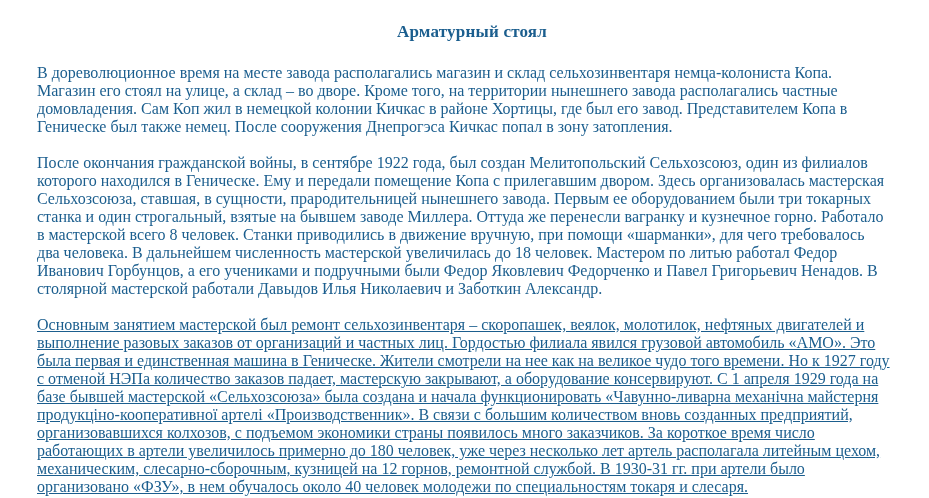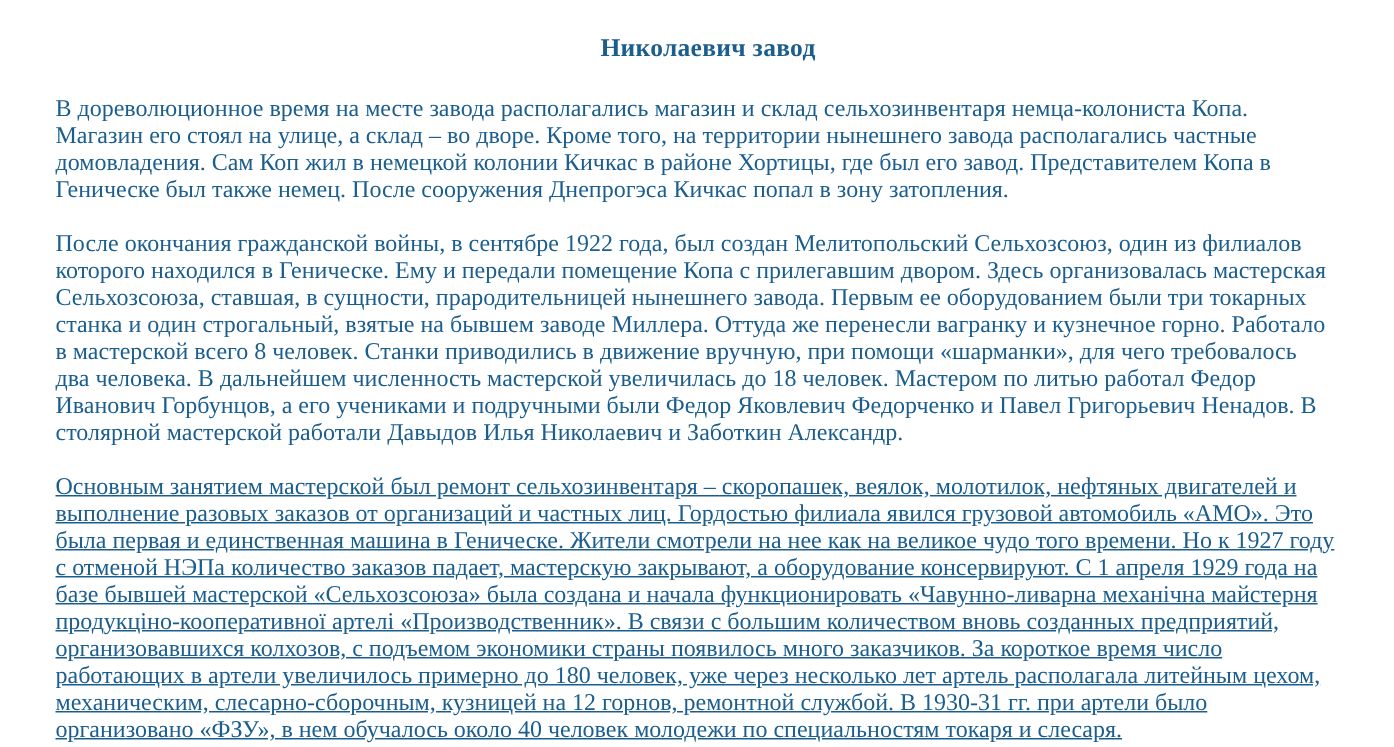--- a/index.html
+++ b/index.html
@@ -33,20 +33,20 @@
   }
   .doc-paragraph:last-child {
     margin-bottom: 0;
     text-decoration: underline;
   }
 </style>
 </head>
 <body>
 
 <div class="document">
-  <h1 class="doc-title">Николаевич завод</h1>
+  <h1 class="doc-title">Арматурный стоял</h1>
 
   <p class="doc-paragraph">В дореволюционное время на месте завода располагались магазин и склад сельхозинвентаря немца-колониста Копа. Магазин его стоял на улице, а склад – во дворе. Кроме того, на территории нынешнего завода располагались частные домовладения. Сам Коп жил в немецкой колонии Кичкас в районе Хортицы, где был его завод. Представителем Копа в Геническе был также немец. После сооружения Днепрогэса Кичкас попал в зону затопления.</p>
 
   <p class="doc-paragraph">После окончания гражданской войны, в сентябре 1922 года, был создан Мелитопольский Сельхозсоюз, один из филиалов которого находился в Геническе. Ему и передали помещение Копа с прилегавшим двором. Здесь организовалась мастерская Сельхозсоюза, ставшая, в сущности, прародительницей нынешнего завода. Первым ее оборудованием были три токарных станка и один строгальный, взятые на бывшем заводе Миллера. Оттуда же перенесли вагранку и кузнечное горно. Работало в мастерской всего 8 человек. Станки приводились в движение вручную, при помощи «шарманки», для чего требовалось два человека. В дальнейшем численность мастерской увеличилась до 18 человек. Мастером по литью работал Федор Иванович Горбунцов, а его учениками и подручными были Федор Яковлевич Федорченко и Павел Григорьевич Ненадов. В столярной мастерской работали Давыдов Илья Николаевич и Заботкин Александр.</p>
 
   <p class="doc-paragraph">Основным занятием мастерской был ремонт сельхозинвентаря – скоропашек, веялок, молотилок, нефтяных двигателей и выполнение разовых заказов от организаций и частных лиц. Гордостью филиала явился грузовой автомобиль «АМО». Это была первая и единственная машина в Геническе. Жители смотрели на нее как на великое чудо того времени. Но к 1927 году с отменой НЭПа количество заказов падает, мастерскую закрывают, а оборудование консервируют. С 1 апреля 1929 года на базе бывшей мастерской «Сельхозсоюза» была создана и начала функционировать «Чавунно-ливарна механічна майстерня продукціно-кооперативної артелі «Производственник». В связи с большим количеством вновь созданных предприятий, организовавшихся колхозов, с подъемом экономики страны появилось много заказчиков. За короткое время число работающих в артели увеличилось примерно до 180 человек, уже через несколько лет артель располагала литейным цехом, механическим, слесарно-сборочным, кузницей на 12 горнов, ремонтной службой. В 1930-31 гг. при артели было организовано «ФЗУ», в нем обучалось около 40 человек молодежи по специальностям токаря и слесаря.</p>
 </div>
 
 </body></html>

